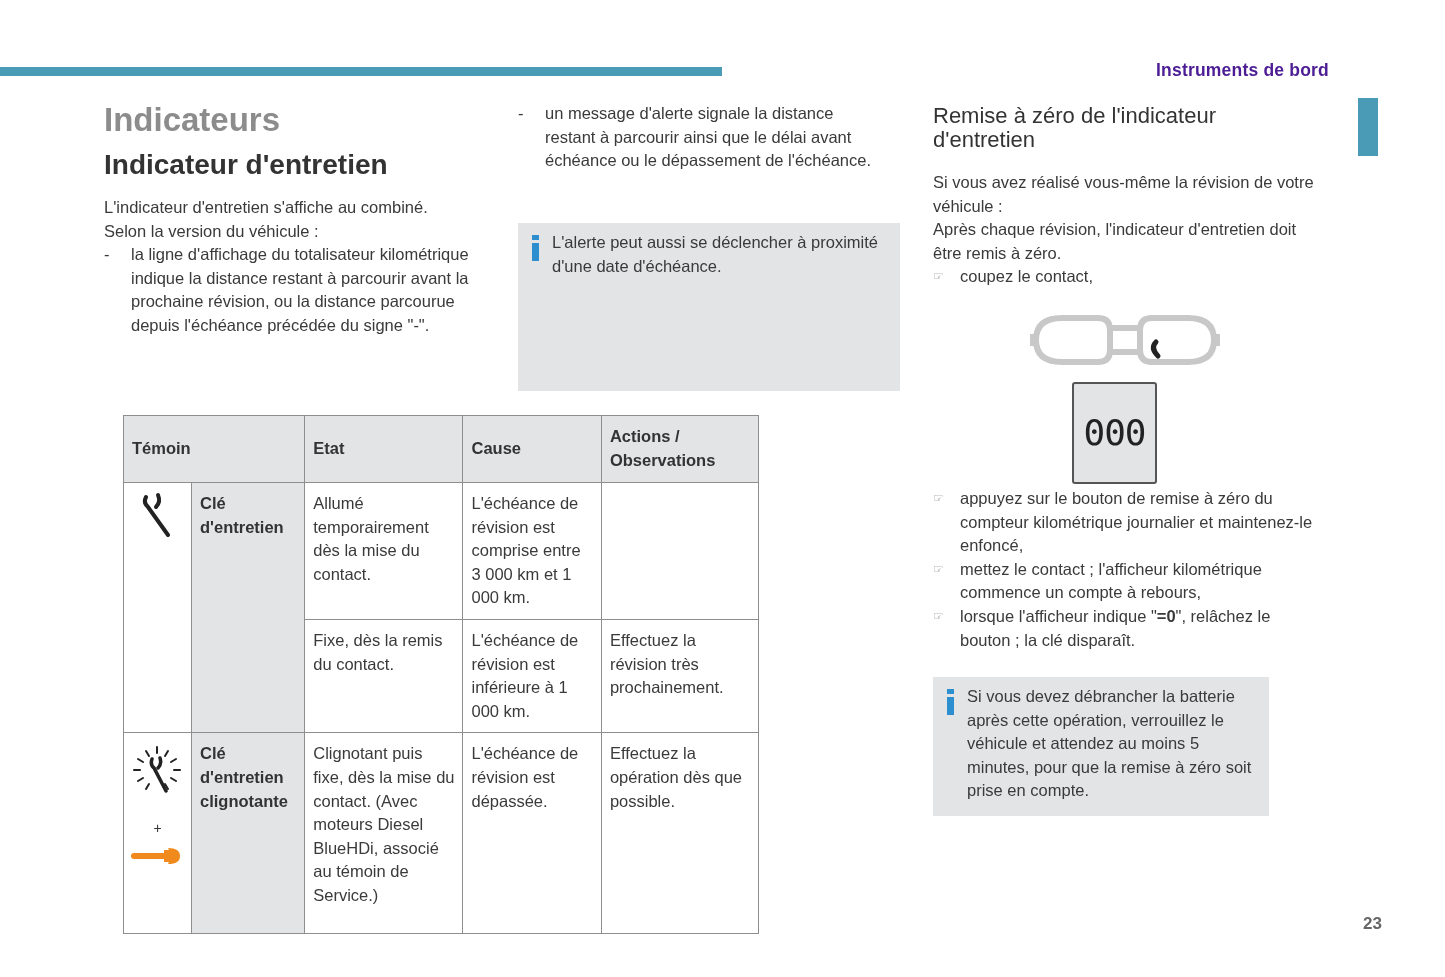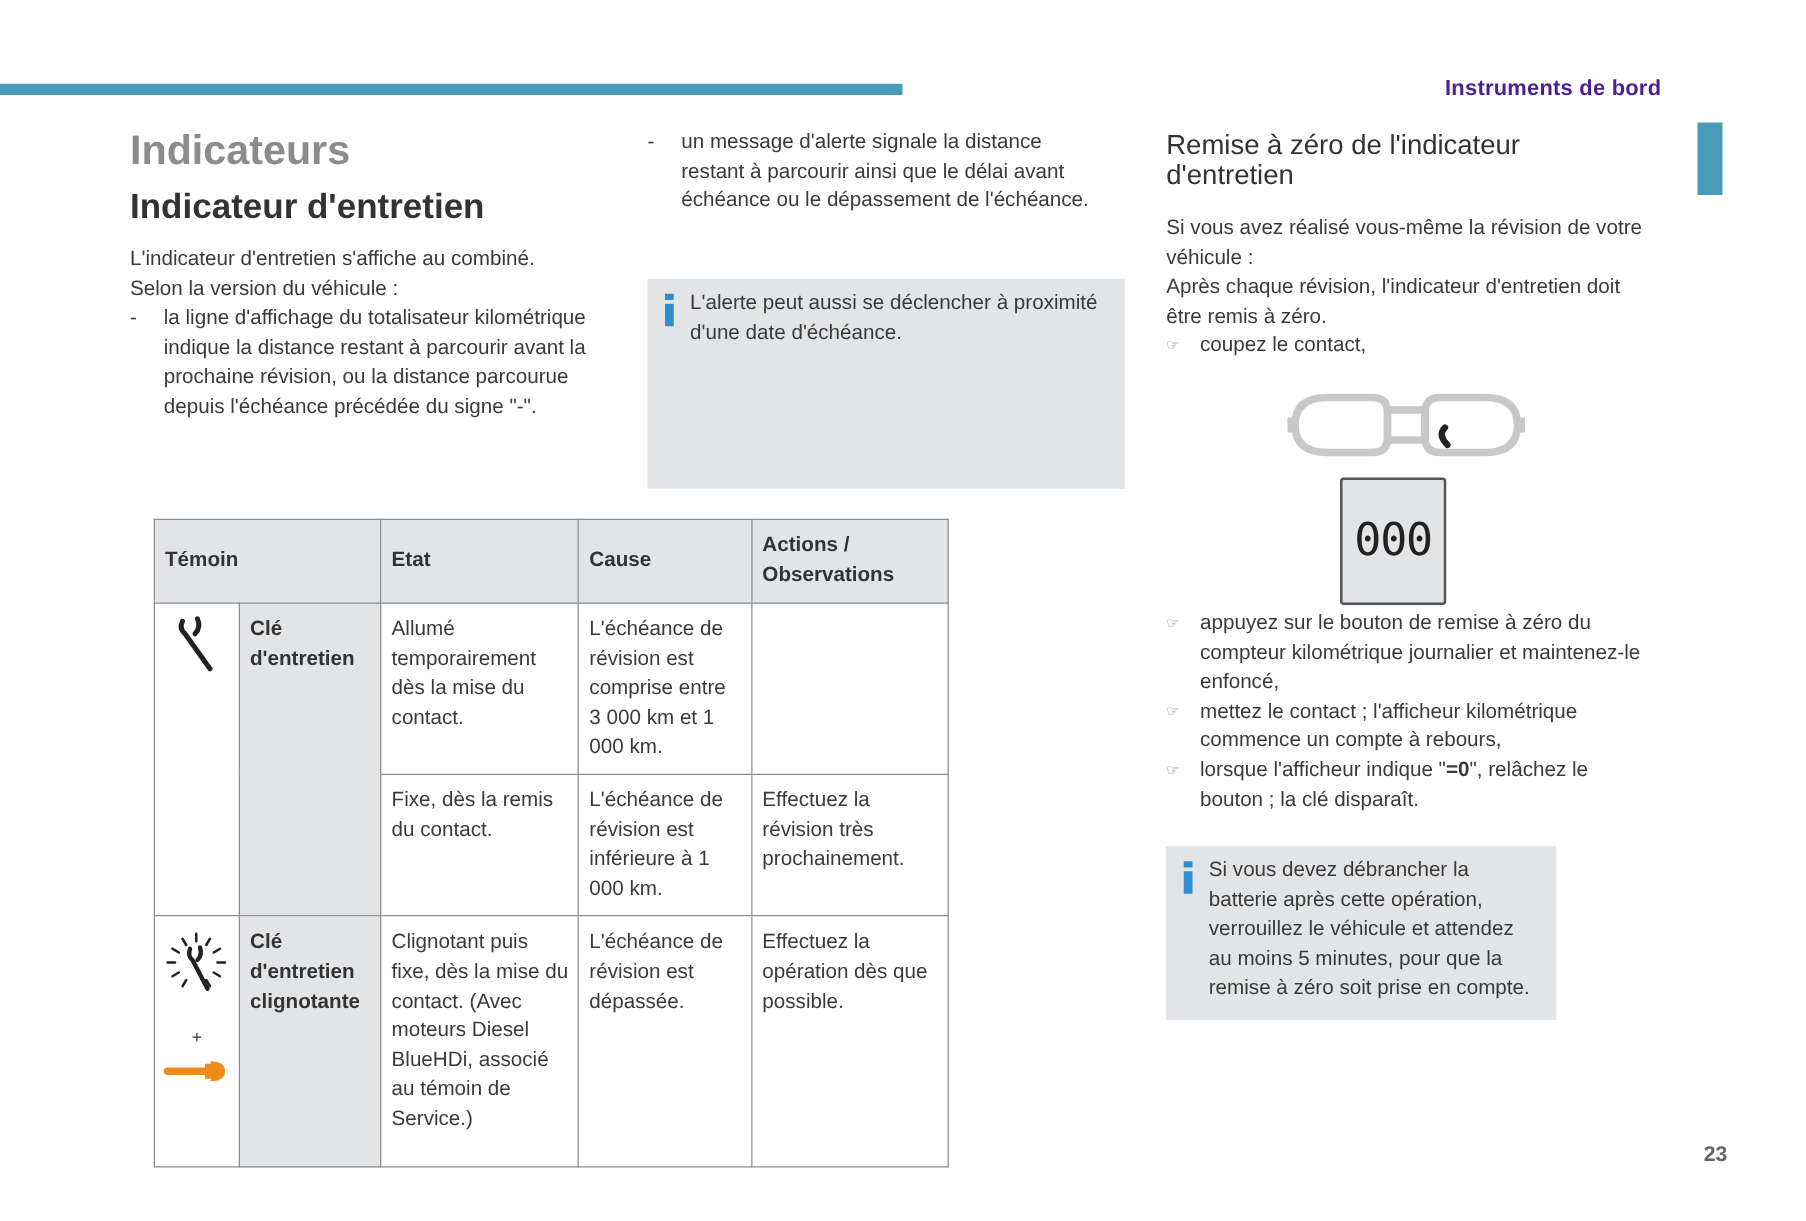--- a/index.html
+++ b/index.html
@@ -21,21 +21,21 @@
   .list li .bullet { position: absolute; left: 0; top: 0; }
 
   .intro { left: 104px; top: 196px; width: 370px; }
   .col2 { left: 518px; top: 102px; width: 360px; }
 
   .info-box { position: absolute; background: #e3e4e6; padding: 8px 14px 10px 34px; }
   .info-box .info-icon { position: absolute; left: 12px; top: 12px; width: 10px; height: 26px; }
   .info-box .info-icon .dot { position:absolute; left: 2px; top: 0; width: 7px; height: 5px; background: #2e8fd0; }
   .info-box .info-icon .stem { position:absolute; left: 2px; top: 8px; width: 7px; height: 18px; background: #2e8fd0; }
   .info1 { left: 518px; top: 223px; width: 382px; height: 168px; }
-  .info2 { left: 933px; top: 677px; width: 312px; height: 139px; }
+  .info2 { left: 933px; top: 677px; width: 336px; height: 139px; }
 
   table.main { position: absolute; left: 104px; top: 415px; width: 636px; border-collapse: collapse; margin-left: 19px; }
   table.main td, table.main th { border: 1.5px solid #8e8e8e; vertical-align: top; text-align: left; padding: 9px 8px; font-weight: normal; }
   table.main thead th { background: #e3e4e6; font-weight: bold; color: #333; vertical-align: middle; height: 67px; }
   table.main td.icon-cell { width: 67px; padding: 0; background: #fff; }
   table.main td.name-cell { background: #e3e4e6; font-weight: bold; color: #333; }
 
   .right-h { position: absolute; left: 933px; top: 104px; width: 380px; font-size: 22px; font-weight: normal; color: #333; line-height: 24px; }
   .right-p1 { left: 933px; top: 171px; width: 385px; }
   .right-p2 { left: 933px; top: 487px; width: 385px; }

